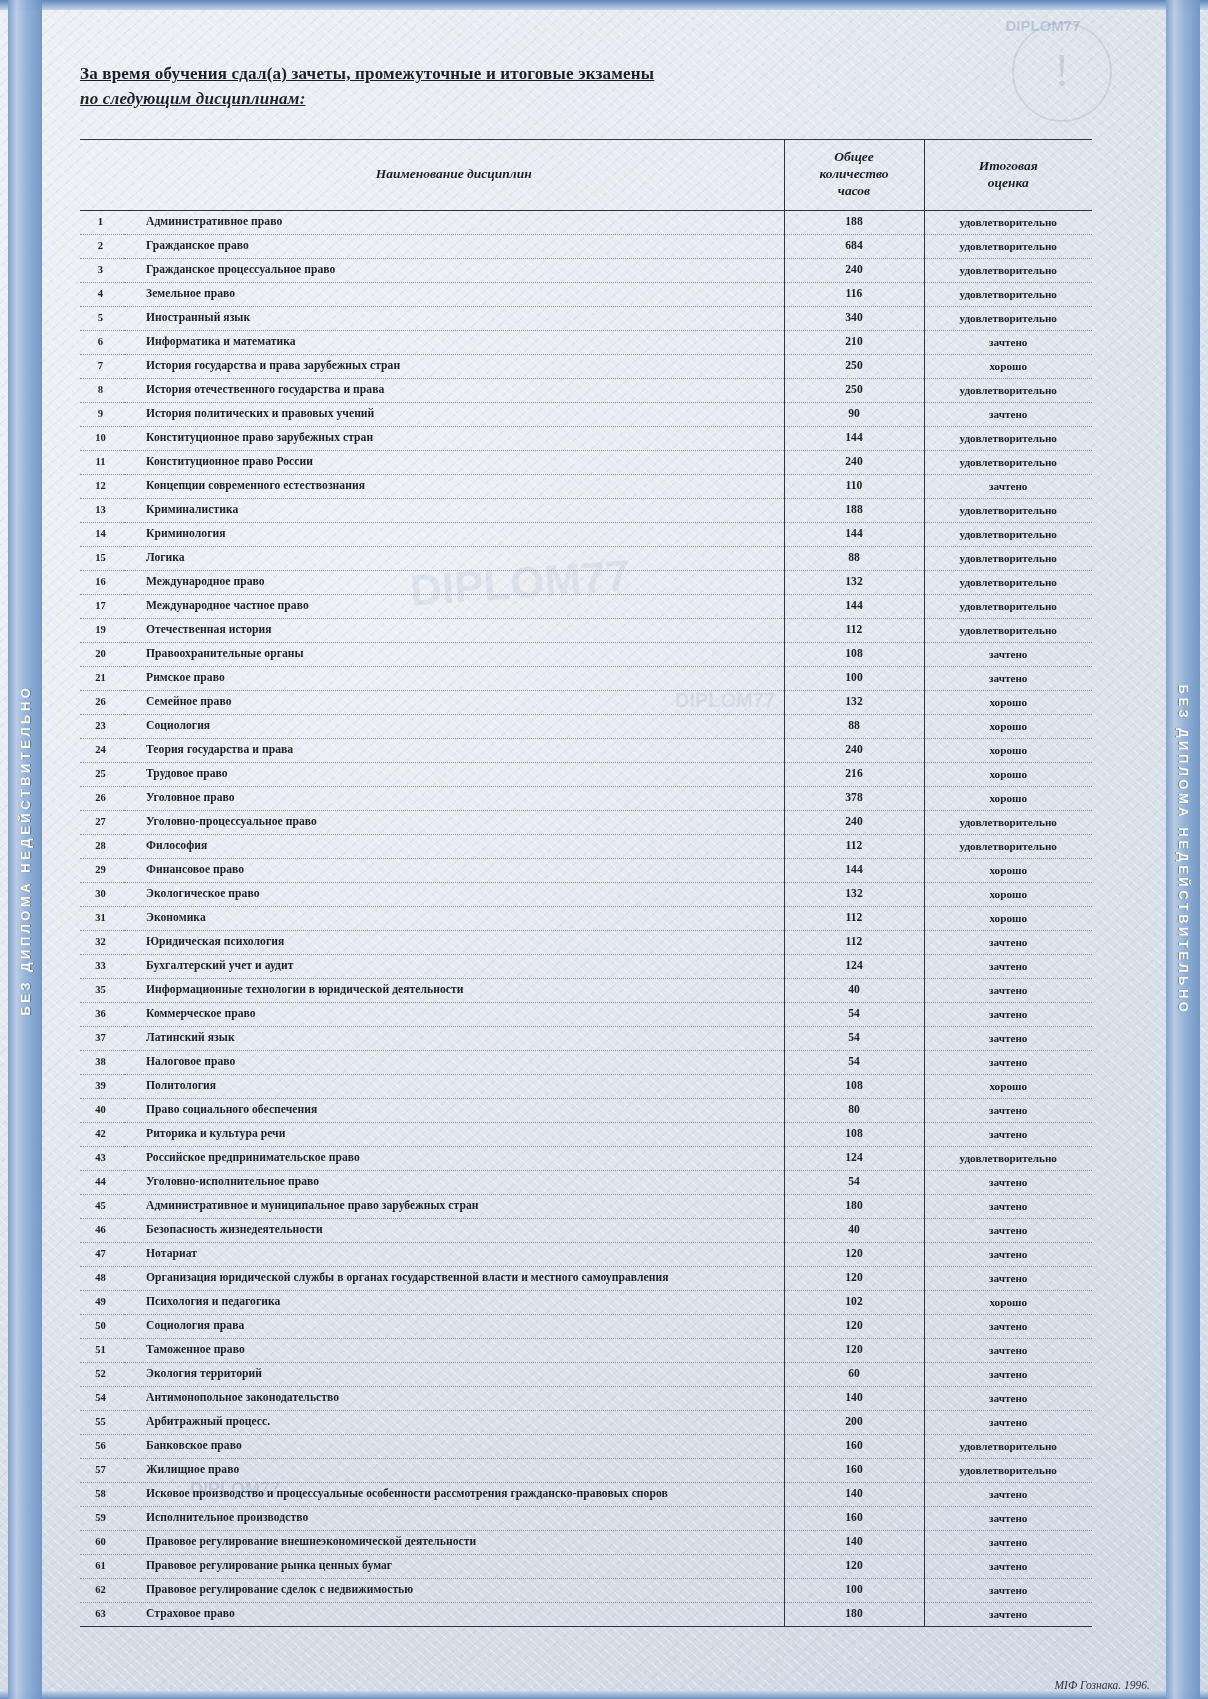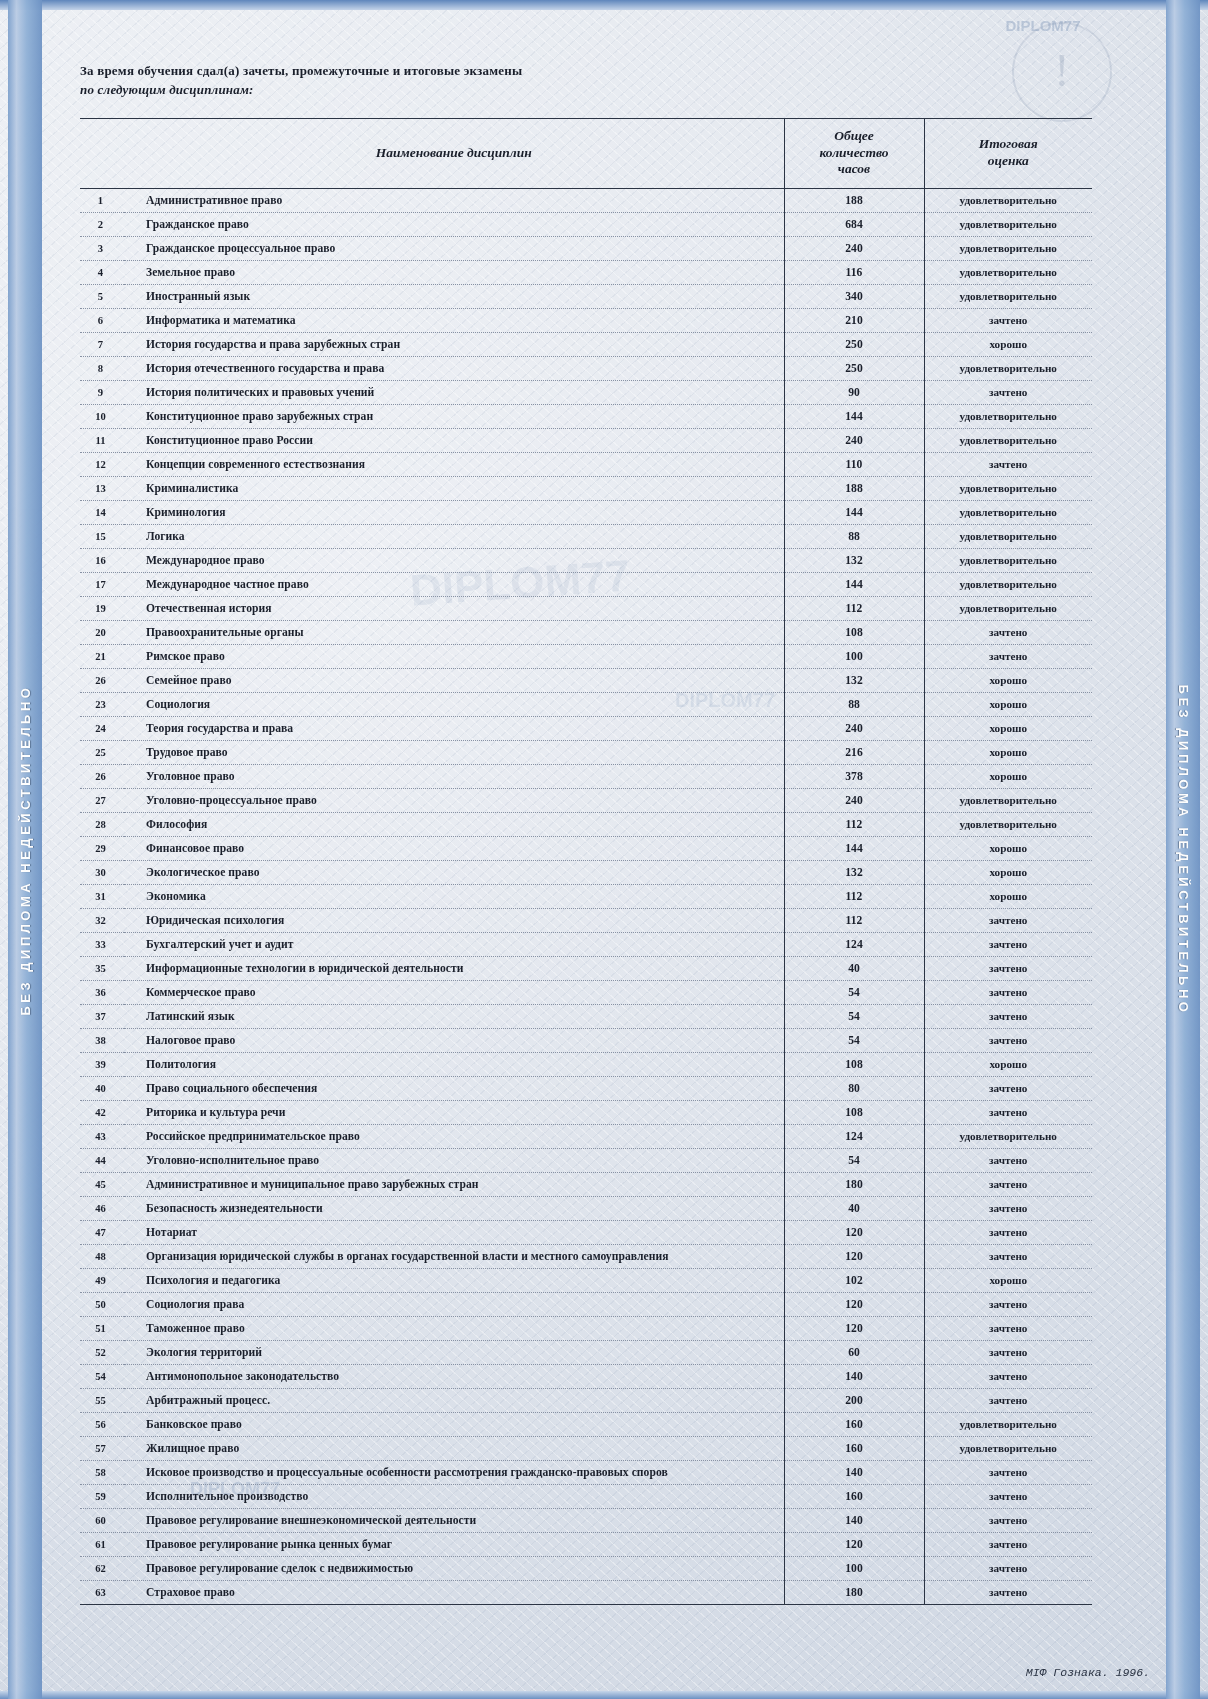--- a/index.html
+++ b/index.html
@@ -101,25 +101,26 @@
     font-family: "Liberation Serif", serif;
   }
 
   .content {
     position: absolute;
     left: 80px;
     top: 62px;
     width: 1012px;
   }
   .heading {
-    font-size: 13px;
+    font-size: 17px;
     font-weight: bold;
     line-height: 1.45;
     letter-spacing: 0.2px;
-    margin-bottom: 18px;
+    margin-bottom: 28px;
+    text-decoration: underline;
   }
   .heading .line2 { font-style: italic; font-weight: bold; }
 
   table.tbl {
     width: 1012px;
     border-collapse: collapse;
     table-layout: fixed;
   }
   table.tbl col.c-num { width: 44px; }
   table.tbl col.c-name { width: 660px; }
@@ -163,25 +164,25 @@
   tbody td.mark {
     text-align: center;
     border-left: 1.1px solid #2b3444;
     font-size: 11.2px;
   }
   tbody tr:last-child td { border-bottom: 1px solid #2b3444; }
 
   .imprint {
     position: absolute;
     right: 58px;
-    bottom: 20px;
+    bottom: 8px;
     font-size: 11.5px;
     font-style: italic;
     color: #2b3444;
-    font-family: Liberation Mono, monospace;
+    font-family: Liberation Serif, serif;
   }
 </style>
 </head>
 <body>
 
 <div class="page">
 
   <div class="top-edge"></div>
   <div class="bottom-edge"></div>
 

